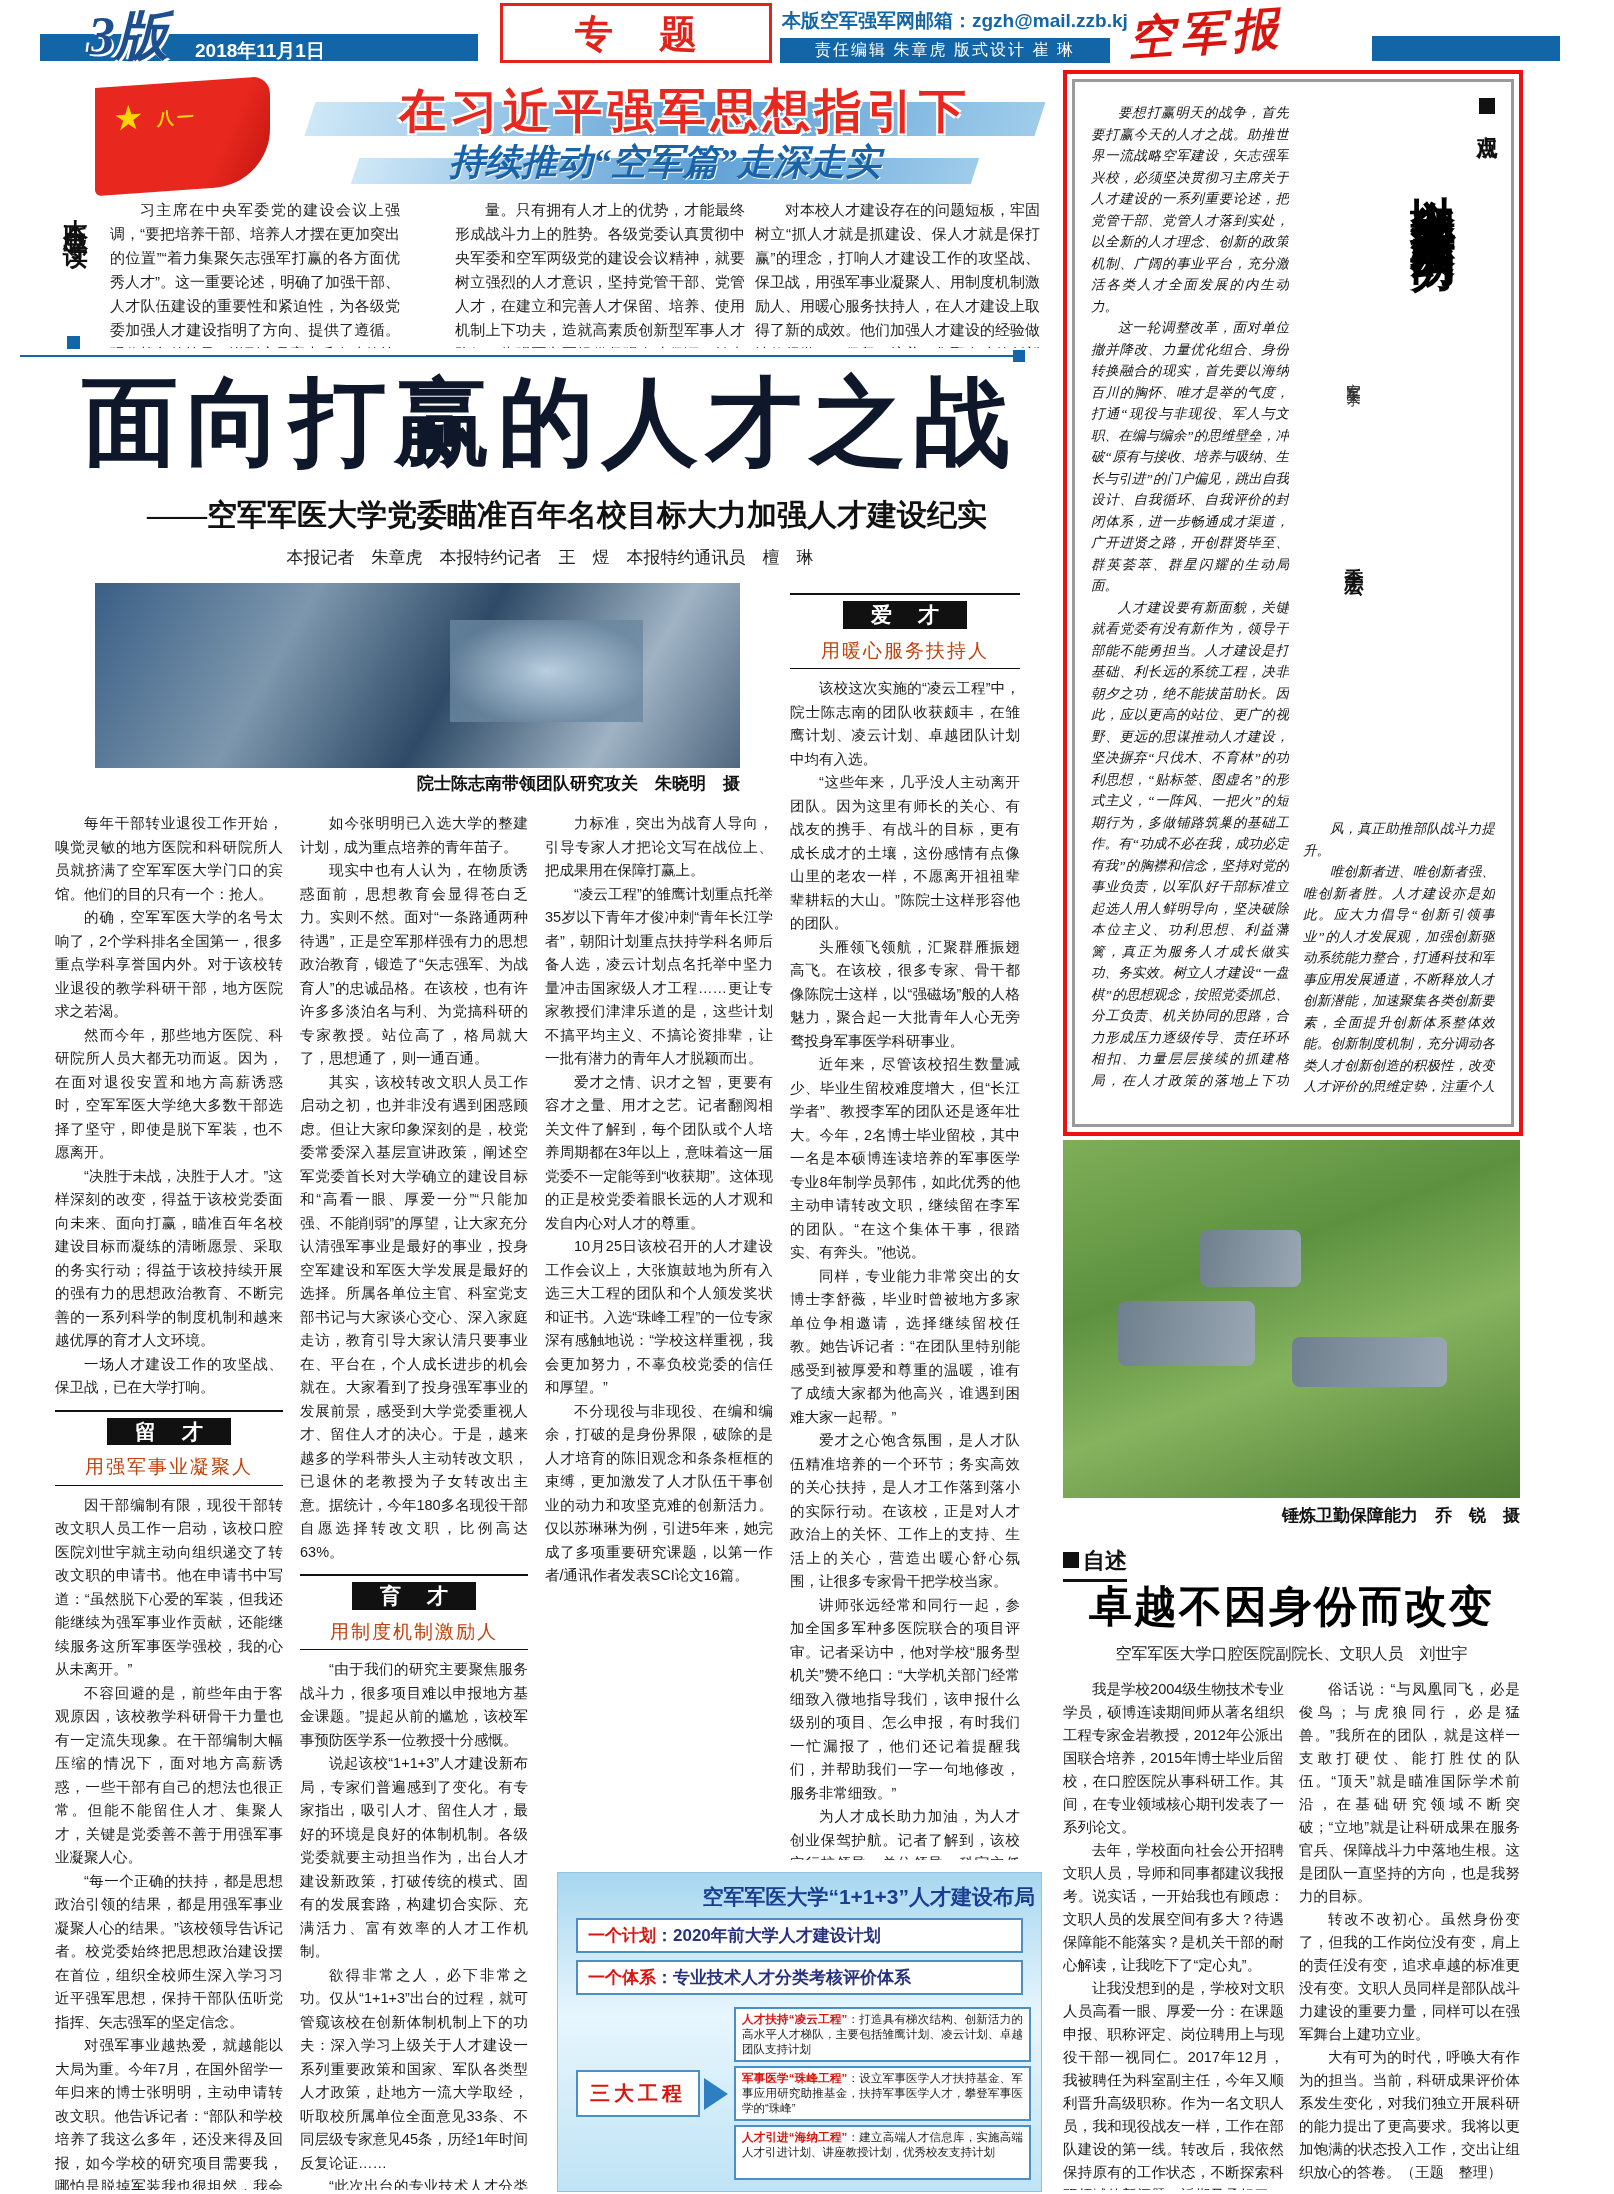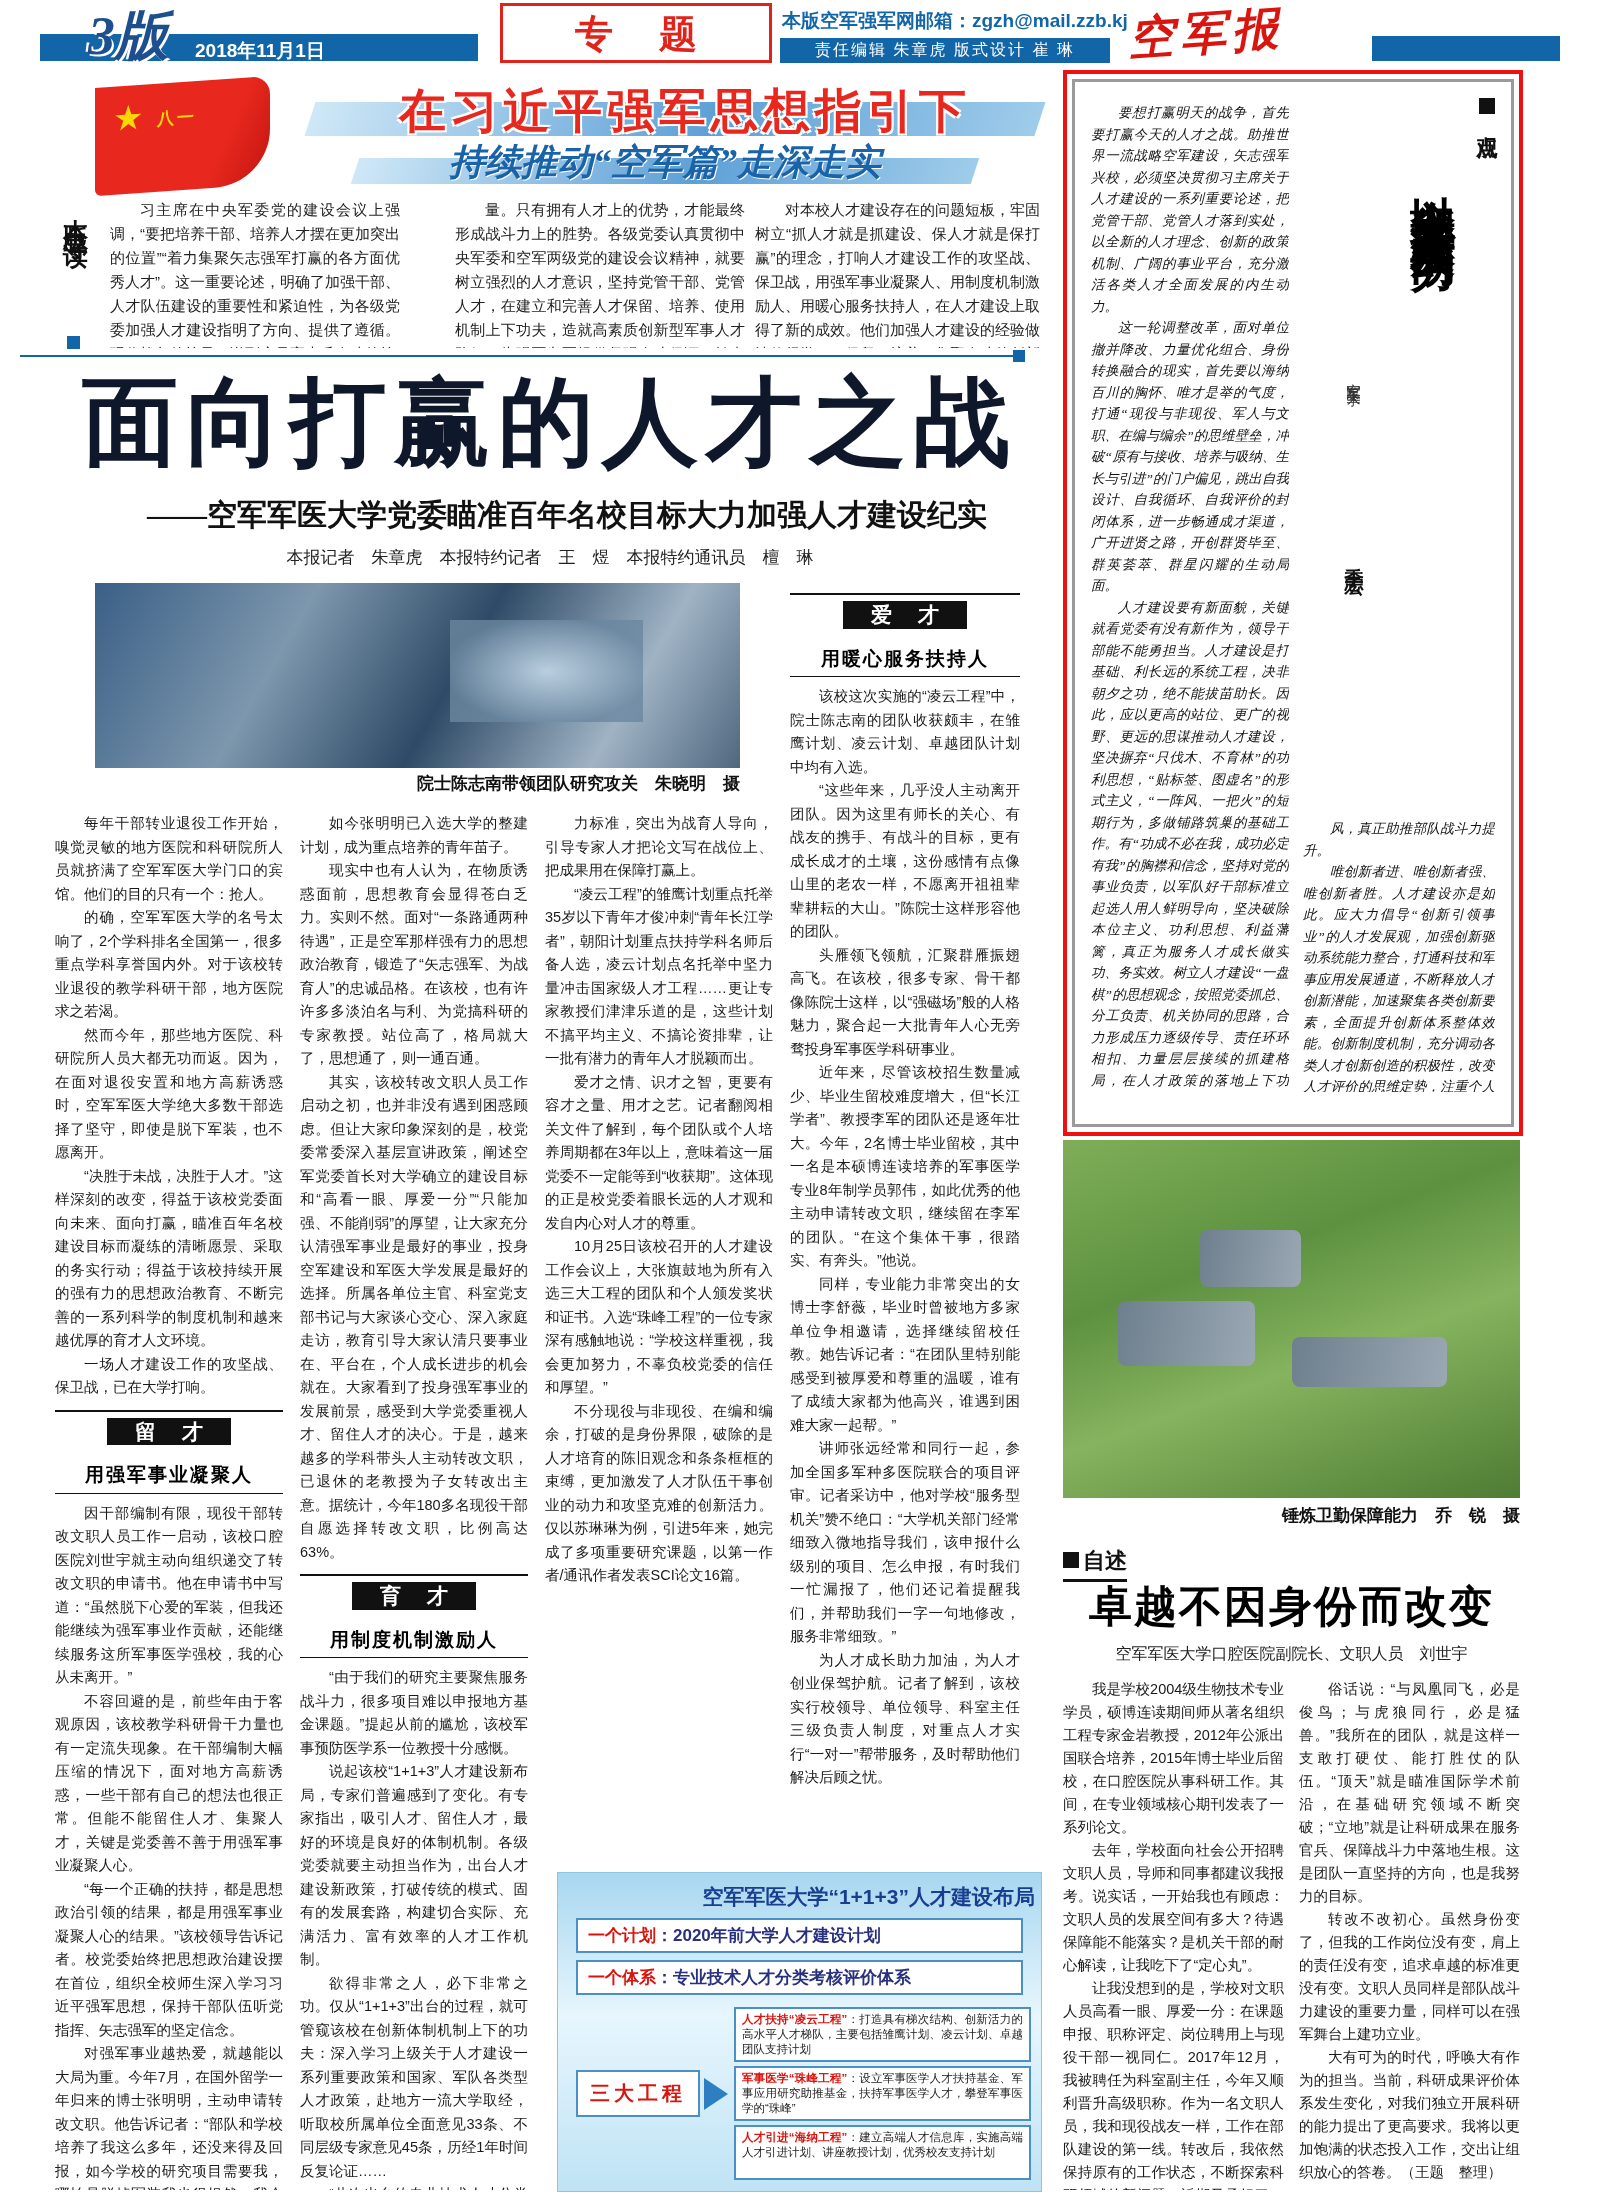--- a/index.html
+++ b/index.html
@@ -68,21 +68,21 @@
   .col{position:absolute;width:228px;overflow:hidden;font-size:14.5px;line-height:23.5px;
        text-align:justify;color:#1a1a1a;}
   .col p{margin:0;text-indent:2em;}
   #mcol1{left:55px;top:812px;height:1378px;}
   #mcol2{left:300px;top:812px;height:1378px;}
   #mcol3{left:545px;top:812px;height:1048px;}
   #mcol4{left:790px;top:583px;height:1277px;width:230px;}
   .subhead{margin:10px 0 8px 0;border-top:2px solid #111;border-bottom:1px solid #111;padding:6px 0;text-align:center;}
   .sh-t{display:inline-block;background:#111;color:#fff;font-size:21px;font-weight:bold;
         padding:2px 18px;letter-spacing:10px;text-indent:10px;}
-  .sh-s{font-size:19px;font-weight:bold;color:#000000;margin-top:17px;letter-spacing:2px;}
+  .sh-s{font-size:19px;font-weight:normal;color:#c2410c;margin-top:9px;letter-spacing:2px;}
   
   #opinion{position:absolute;left:1063px;top:70px;width:452px;height:1058px;border:4px solid #ee1111;}
   #op-inner{position:absolute;left:5px;top:5px;right:5px;bottom:5px;border:3px solid #9a9a9a;}
   .op-text{position:absolute;overflow:hidden;font-size:13.5px;line-height:21.5px;text-align:justify;
            font-family:"Liberation Serif",serif;font-style:italic;color:#111;}
   .op-text p{margin:0;text-indent:2em;}
   #op-c1{left:16px;top:20px;width:198px;height:990px;}
   #op-c2{left:228px;top:736px;width:192px;height:274px;}
   #op-label{position:absolute;right:10px;top:16px;writing-mode:vertical-rl;font-size:21px;font-weight:bold;color:#111;}
   #op-label::before{content:"";display:inline-block;width:16px;height:16px;background:#111;margin-bottom:6px;}
@@ -201,20 +201,21 @@
       <p>10月25日该校召开的人才建设工作会议上，大张旗鼓地为所有入选三大工程的团队和个人颁发奖状和证书。入选“珠峰工程”的一位专家深有感触地说：“学校这样重视，我会更加努力，不辜负校党委的信任和厚望。”</p>
       <p>不分现役与非现役、在编和编余，打破的是身份界限，破除的是人才培育的陈旧观念和条条框框的束缚，更加激发了人才队伍干事创业的动力和攻坚克难的创新活力。仅以苏琳琳为例，引进5年来，她完成了多项重要研究课题，以第一作者/通讯作者发表SCI论文16篇。</p>
     </div>
   <div id="mcol4" class="col">
       <div class="subhead"><span class="sh-t">爱 才</span><div class="sh-s">用暖心服务扶持人</div></div>
       <p>该校这次实施的“凌云工程”中，院士陈志南的团队收获颇丰，在雏鹰计划、凌云计划、卓越团队计划中均有入选。</p>
       <p>“这些年来，几乎没人主动离开团队。因为这里有师长的关心、有战友的携手、有战斗的目标，更有成长成才的土壤，这份感情有点像山里的老农一样，不愿离开祖祖辈辈耕耘的大山。”陈院士这样形容他的团队。</p>
       <p>头雁领飞领航，汇聚群雁振翅高飞。在该校，很多专家、骨干都像陈院士这样，以“强磁场”般的人格魅力，聚合起一大批青年人心无旁骛投身军事医学科研事业。</p>
       <p>近年来，尽管该校招生数量减少、毕业生留校难度增大，但“长江学者”、教授李军的团队还是逐年壮大。今年，2名博士毕业留校，其中一名是本硕博连读培养的军事医学专业8年制学员郭伟，如此优秀的他主动申请转改文职，继续留在李军的团队。“在这个集体干事，很踏实、有奔头。”他说。</p>
       <p>同样，专业能力非常突出的女博士李舒薇，毕业时曾被地方多家单位争相邀请，选择继续留校任教。她告诉记者：“在团队里特别能感受到被厚爱和尊重的温暖，谁有了成绩大家都为他高兴，谁遇到困难大家一起帮。”</p>
+      <p>爱才之心饱含氛围，是人才队伍精准培养的一个环节；务实高效的关心扶持，是人才工作落到落小的实际行动。在该校，正是对人才政治上的关怀、工作上的支持、生活上的关心，营造出暖心舒心氛围，让很多专家骨干把学校当家。</p>
       <p>讲师张远经常和同行一起，参加全国多军种多医院联合的项目评审。记者采访中，他对学校“服务型机关”赞不绝口：“大学机关部门经常细致入微地指导我们，该申报什么级别的项目、怎么申报，有时我们一忙漏报了，他们还记着提醒我们，并帮助我们一字一句地修改，服务非常细致。”</p>
       <p>为人才成长助力加油，为人才创业保驾护航。记者了解到，该校实行校领导、单位领导、科室主任三级负责人制度，对重点人才实行“一对一”帮带服务，及时帮助他们解决后顾之忧。</p>
     </div>
 
   <div id="opinion">
     <div id="op-inner">
       <div id="op-c1" class="op-text">
           <p>要想打赢明天的战争，首先要打赢今天的人才之战。助推世界一流战略空军建设，矢志强军兴校，必须坚决贯彻习主席关于人才建设的一系列重要论述，把党管干部、党管人才落到实处，以全新的人才理念、创新的政策机制、广阔的事业平台，充分激活各类人才全面发展的内生动力。</p>
           <p>这一轮调整改革，面对单位撤并降改、力量优化组合、身份转换融合的现实，首先要以海纳百川的胸怀、唯才是举的气度，打通“现役与非现役、军人与文职、在编与编余”的思维壁垒，冲破“原有与接收、培养与吸纳、生长与引进”的门户偏见，跳出自我设计、自我循环、自我评价的封闭体系，进一步畅通成才渠道，广开进贤之路，开创群贤毕至、群英荟萃、群星闪耀的生动局面。</p>
           <p>人才建设要有新面貌，关键就看党委有没有新作为，领导干部能不能勇担当。人才建设是打基础、利长远的系统工程，决非朝夕之功，绝不能拔苗助长。因此，应以更高的站位、更广的视野、更远的思谋推动人才建设，坚决摒弃“只伐木、不育林”的功利思想，“贴标签、图虚名”的形式主义，“一阵风、一把火”的短期行为，多做铺路筑巢的基础工作。有“功成不必在我，成功必定有我”的胸襟和信念，坚持对党的事业负责，以军队好干部标准立起选人用人鲜明导向，坚决破除本位主义、功利思想、利益藩篱，真正为服务人才成长做实功、务实效。树立人才建设“一盘棋”的思想观念，按照党委抓总、分工负责、机关协同的思路，合力形成压力逐级传导、责任环环相扣、力量层层接续的抓建格局，在人才政策的落地上下功夫，抓好跟进、抓好配套、抓好细化，真正让各项制度机制发挥实效，使尊重知识、尊重人才、尊重劳动、尊重创造蔚然成风。</p>

